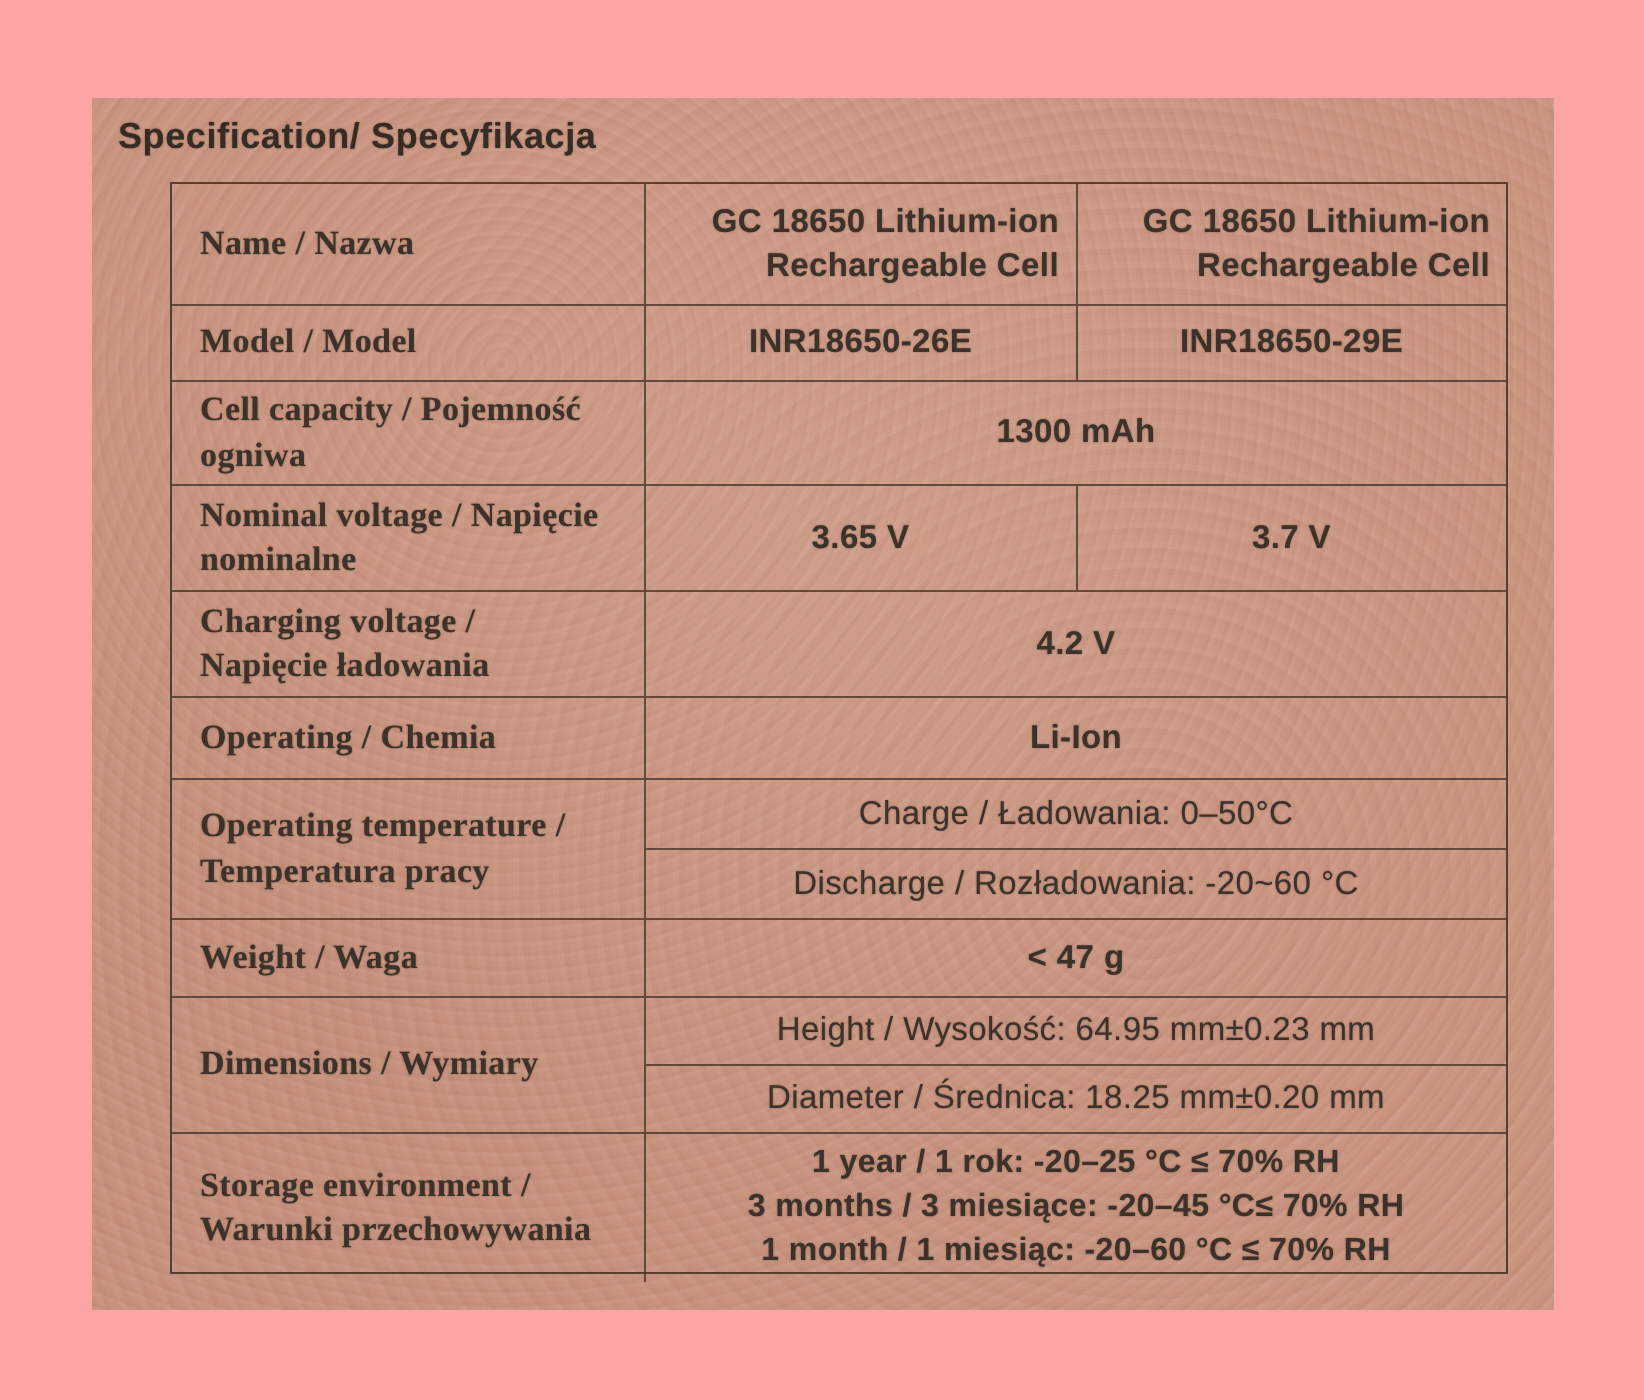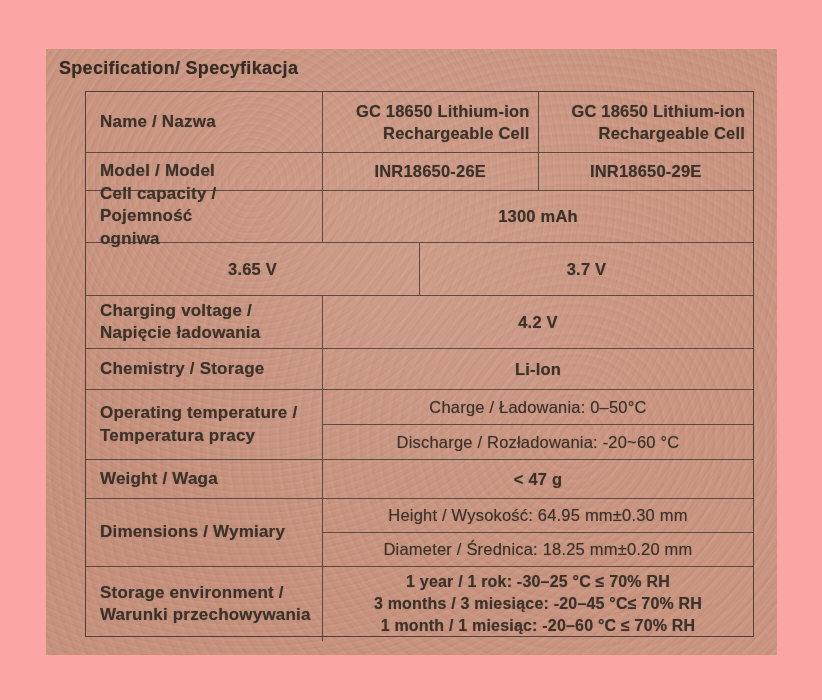--- a/index.html
+++ b/index.html
@@ -76,20 +76,21 @@
     flex: 0 0 237px;
     padding: 5px 10px 5px 14px;
     display: flex;
     align-items: center;
     border-right: 1px solid rgba(62,48,38,0.75);
     white-space: pre-line;
     font-size: 17px;
     font-weight: bold;
     line-height: 1.3;
     letter-spacing: 0.2px;
+    font-family: Liberation Serif, serif;
   }
   .value-area {
     flex: 1 1 auto;
     display: flex;
     min-width: 0;
   }
   .vcell {
     flex: 1 1 0;
     display: flex;
     align-items: center;
@@ -154,36 +155,38 @@
 
       <div class="row r-capacity">
         <div class="label-cell">Cell capacity / Pojemność
 ogniwa</div>
         <div class="value-area">
           <div class="vcell split">1300 mAh</div>
         </div>
       </div>
 
       <div class="row r-nominal">
+        <div class="label-cell">Nominal voltage / Napięcie
+nominalne</div>
         <div class="value-area">
           <div class="vcell split">3.65 V</div>
           <div class="vcell split">3.7 V</div>
         </div>
       </div>
 
       <div class="row r-charging">
         <div class="label-cell">Charging voltage /
 Napięcie ładowania</div>
         <div class="value-area">
           <div class="vcell">4.2 V</div>
         </div>
       </div>
 
       <div class="row r-chemistry">
-        <div class="label-cell">Chemistry / Storage</div>
+        <div class="label-cell">Operating / Chemia</div>
         <div class="value-area">
           <div class="vcell">Li-Ion</div>
         </div>
       </div>
 
       <div class="row r-operating">
         <div class="label-cell">Operating temperature /
 Temperatura pracy</div>
         <div class="value-stack">
           <div class="sub">Charge / Ładowania: 0–50°C</div>
@@ -194,31 +197,31 @@
       <div class="row r-weight">
         <div class="label-cell">Weight / Waga</div>
         <div class="value-area">
           <div class="vcell">&lt; 47 g</div>
         </div>
       </div>
 
       <div class="row r-dimensions">
         <div class="label-cell">Dimensions / Wymiary</div>
         <div class="value-stack">
-          <div class="sub">Height / Wysokość: 64.95 mm±0.30 mm</div>
+          <div class="sub">Height / Wysokość: 64.95 mm±0.23 mm</div>
           <div class="sub">Diameter / Średnica: 18.25 mm±0.20 mm</div>
         </div>
       </div>
 
       <div class="row r-storage">
         <div class="label-cell">Storage environment /
 Warunki przechowywania</div>
         <div class="value-area">
           <div class="vcell multiline-cell">
-            <div>1 year / 1 rok: -30–25 °C ≤ 70% RH</div>
+            <div>1 year / 1 rok: -20–25 °C ≤ 70% RH</div>
             <div>3 months / 3 miesiące: -20–45 °C≤ 70% RH</div>
             <div>1 month / 1 miesiąc: -20–60 °C ≤ 70% RH</div>
           </div>
         </div>
       </div>
 
     </div>
   </div>
 </div>
 

